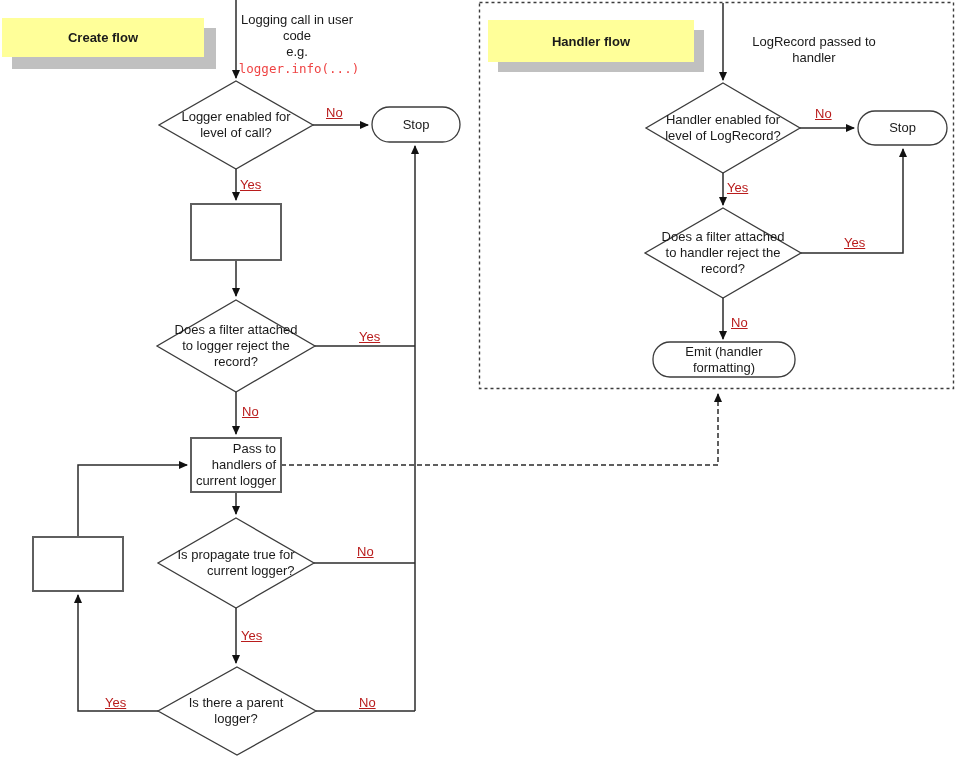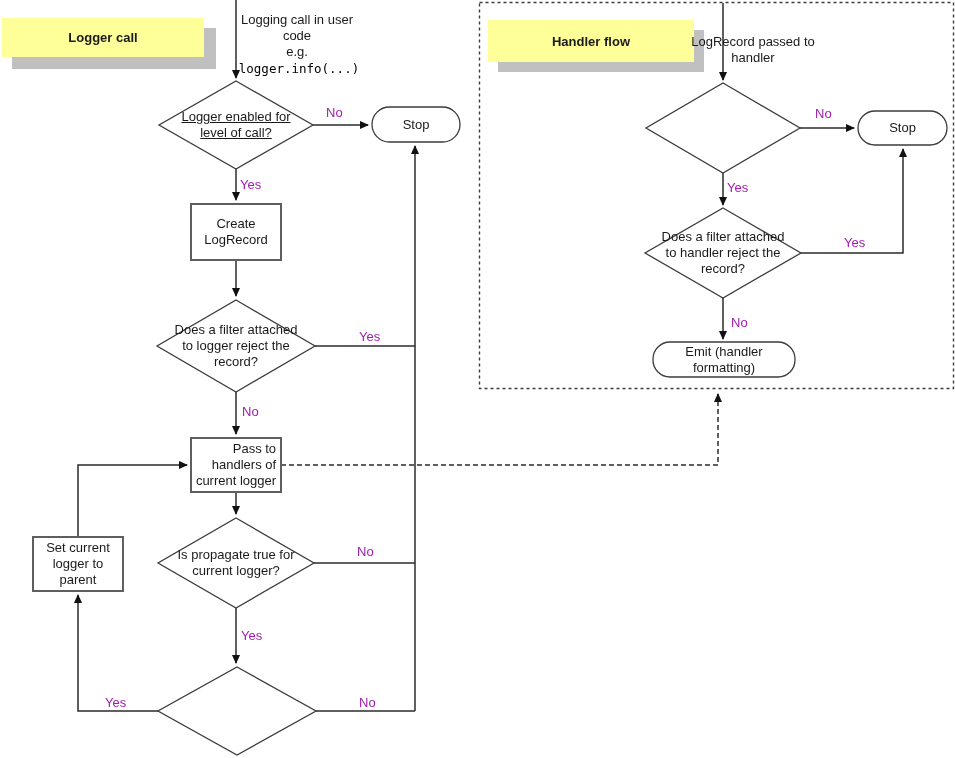--- a/index.html
+++ b/index.html
@@ -17,36 +17,37 @@
     display:flex;align-items:center;justify-content:center;
     text-align:center;
     white-space:pre-line;
     font-size:13px;line-height:16px;
     color:#1a1a1a;
     pointer-events:none;
   }
   .edge-label{
     position:absolute;
     font-size:13px;line-height:14px;
-    color:#a21caf;
+    color:#b91c1c;
+    text-decoration:underline;
   }
   .sticky-shadow{
     position:absolute;
     background:#c0c0c0;
   }
   .sticky{
     position:absolute;
     background:#ffff99;
     display:flex;align-items:center;justify-content:center;
     font-size:13px;font-weight:bold;
   }
   .entry-code{
     font-family:"DejaVu Sans Mono", monospace;
     font-size:12.5px;
-    color:#000000;
+    color:#ef4444;
     white-space:pre;
   }
 </style>
 </head>
 <body>
 
 <div class="canvas">
 
   <svg class="layer" width="955" height="758" viewBox="0 0 955 758">
     <defs>
@@ -96,60 +97,60 @@
     <g fill="#ffffff">
       <polygon points="723,83 800,128 723,173 646,128" stroke="#3c3c3c" stroke-width="1.3"></polygon>
       <polygon points="723,208 801,253 723,298 645,253" stroke="#3c3c3c" stroke-width="1.3"></polygon>
       <rect x="653" y="342" width="142" height="35" rx="17" ry="17" stroke="#3c3c3c" stroke-width="1.3"></rect>
       <rect x="858" y="111" width="89" height="34" rx="17" ry="17" stroke="#3c3c3c" stroke-width="1.3"></rect>
     </g>
   </svg>
 
   <div class="sticky-shadow" style="left:12px;top:28px;width:204px;height:41px;"></div>
   <div class="sticky" style="left:2px;top:18px;width:202px;height:39px;">
-    <span>Logger call</span>
+    <span>Create flow</span>
   </div>
 
   <div class="sticky-shadow" style="left:498px;top:30px;width:206px;height:42px;"></div>
   <div class="sticky" style="left:488px;top:20px;width:206px;height:42px;text-align:center;">
     <span>Handler flow</span>
   </div>
 
   <div class="lbl" style="left:234px;top:12px;width:126px;height:48px;">Logging call in user
 code
 e.g.</div>
   <div class="lbl entry-code" style="left:224px;top:61px;width:150px;height:16px;">logger.info(...)</div>
 
-  <div class="lbl" style="left:166px;top:99px;width:140px;height:52px;text-decoration:underline;">Logger enabled for
+  <div class="lbl" style="left:166px;top:99px;width:140px;height:52px;">Logger enabled for
 level of call?</div>
-  <div class="lbl" style="left:191px;top:204px;width:90px;height:56px;">Create
-LogRecord</div>
   <div class="lbl" style="left:166px;top:318px;width:140px;height:56px;">Does a filter attached
 to logger reject the
 record?</div>
   <div class="lbl" style="left:191px;top:438px;width:90px;height:54px;text-align:right;">Pass to
 handlers of
 current logger</div>
-  <div class="lbl" style="left:159px;top:537px;width:154px;height:52px;">Is propagate true for
+  <div class="lbl" style="left:159px;top:537px;width:154px;height:52px;text-align:right;">Is propagate true for
 current logger?</div>
-  <div class="lbl" style="left:33px;top:537px;width:90px;height:54px;">Set current
-logger to parent</div>
+  <div class="lbl" style="left:166px;top:685px;width:140px;height:52px;">Is there a parent
+logger?</div>
   <div class="lbl" style="left:372px;top:107px;width:88px;height:35px;">Stop</div>
 
   <span class="edge-label" style="left:326px;top:106px;">No</span>
   <span class="edge-label" style="left:240px;top:178px;">Yes</span>
   <span class="edge-label" style="left:359px;top:330px;">Yes</span>
   <span class="edge-label" style="left:242px;top:405px;">No</span>
   <span class="edge-label" style="left:357px;top:545px;">No</span>
   <span class="edge-label" style="left:241px;top:629px;">Yes</span>
   <span class="edge-label" style="left:105px;top:696px;">Yes</span>
   <span class="edge-label" style="left:359px;top:696px;">No</span>
 
-  <div class="lbl" style="left:683px;top:33px;width:140px;height:34px;">LogRecord passed to
+  <div class="lbl" style="left:744px;top:33px;width:140px;height:34px;">LogRecord passed to
 handler</div>
+  <div class="lbl" style="left:648px;top:102px;width:150px;height:52px;">Handler enabled for
+level of LogRecord?</div>
   <div class="lbl" style="left:653px;top:227px;width:140px;height:52px;">Does a filter attached
 to handler reject the
 record?</div>
   <div class="lbl" style="left:653px;top:342px;width:142px;height:35px;">Emit (handler formatting)</div>
   <div class="lbl" style="left:858px;top:111px;width:89px;height:34px;">Stop</div>
 
   <span class="edge-label" style="left:815px;top:107px;">No</span>
   <span class="edge-label" style="left:727px;top:181px;">Yes</span>
   <span class="edge-label" style="left:844px;top:236px;">Yes</span>
   <span class="edge-label" style="left:731px;top:316px;">No</span>

